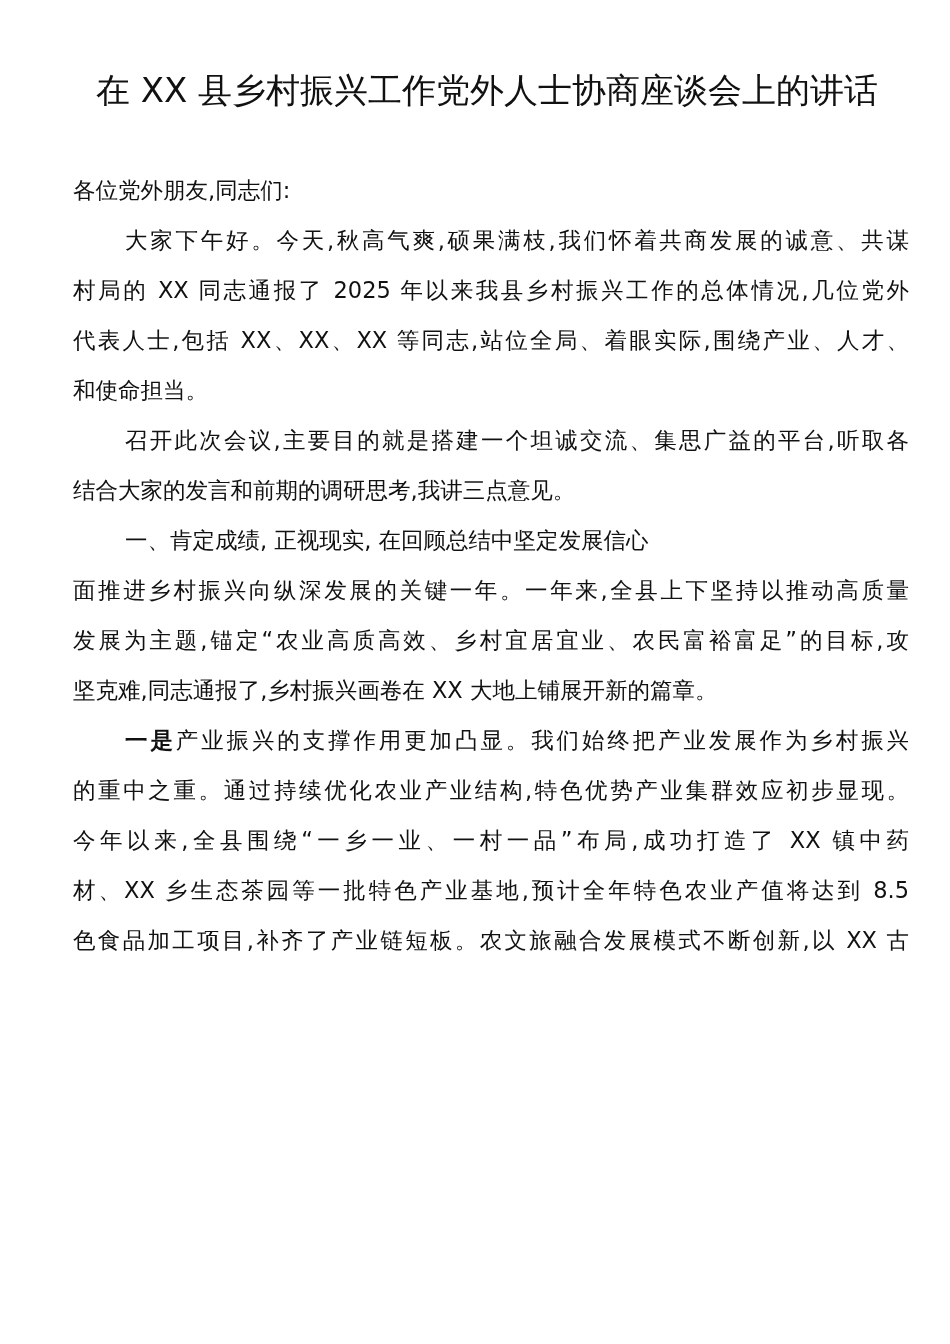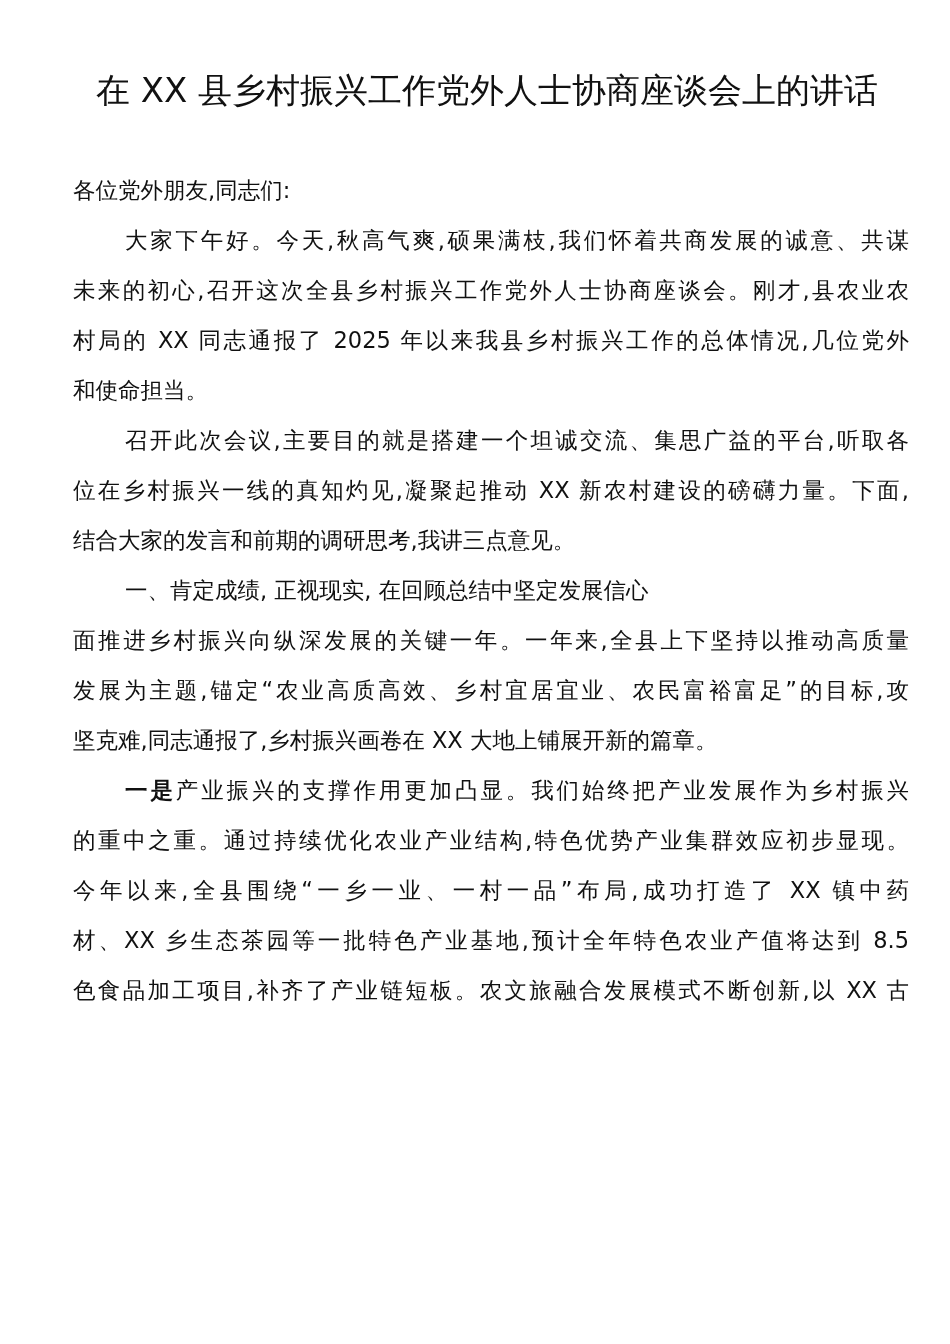--- a/index.html
+++ b/index.html
@@ -17,28 +17,27 @@
 </head>
 <body>
 
 <div class="title">在 XX 县乡村振兴工作党外人士协商座谈会上的讲话</div>
 
 <div class="body">
   <div class="line last">各位党外朋友,同志们:</div>
 
   <div>
     <div class="line indent">大家下午好。今天,秋高气爽,硕果满枝,我们怀着共商发展的诚意、共谋</div>
-    <div class="line">未来的初心,召开这次全县乡村振兴工作党外人士协商座谈会。刚才,县农业农</div>
     <div class="line">村局的 XX 同志通报了 2025 年以来我县乡村振兴工作的总体情况,几位党外</div>
+    <div class="line">代表人士,包括 XX、XX、XX 等同志,站位全局、着眼实际,围绕产业、人才、</div>
     <div class="line last">和使命担当。</div>
   </div>
 
   <div>
     <div class="line indent">召开此次会议,主要目的就是搭建一个坦诚交流、集思广益的平台,听取各</div>
-    <div class="line">位在乡村振兴一线的真知灼见,凝聚起推动 XX 新农村建设的磅礴力量。下面,</div>
     <div class="line last">结合大家的发言和前期的调研思考,我讲三点意见。</div>
   </div>
 
   <div class="line indent last">一、肯定成绩, 正视现实, 在回顾总结中坚定发展信心</div>
 
   <div>
     <div class="line">面推进乡村振兴向纵深发展的关键一年。一年来,全县上下坚持以推动高质量</div>
     <div class="line">发展为主题,锚定“农业高质高效、乡村宜居宜业、农民富裕富足”的目标,攻</div>
     <div class="line last">坚克难,同志通报了,乡村振兴画卷在 XX 大地上铺展开新的篇章。</div>
   </div>

